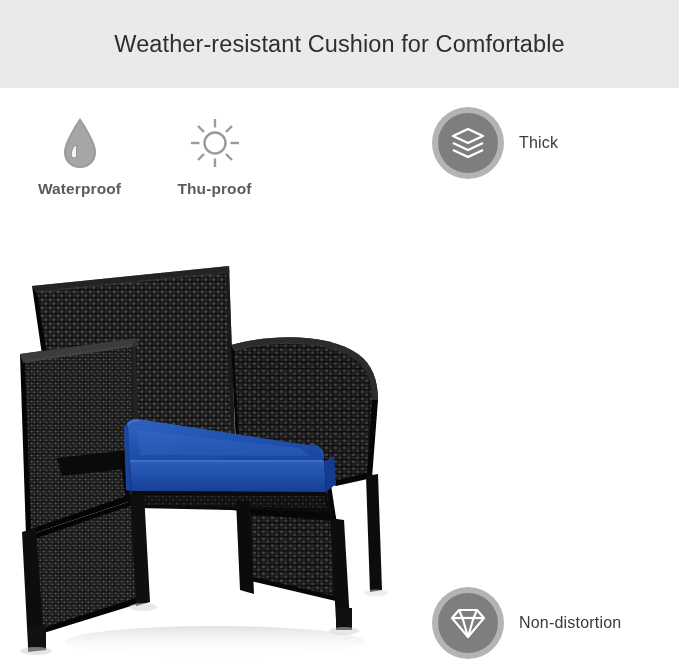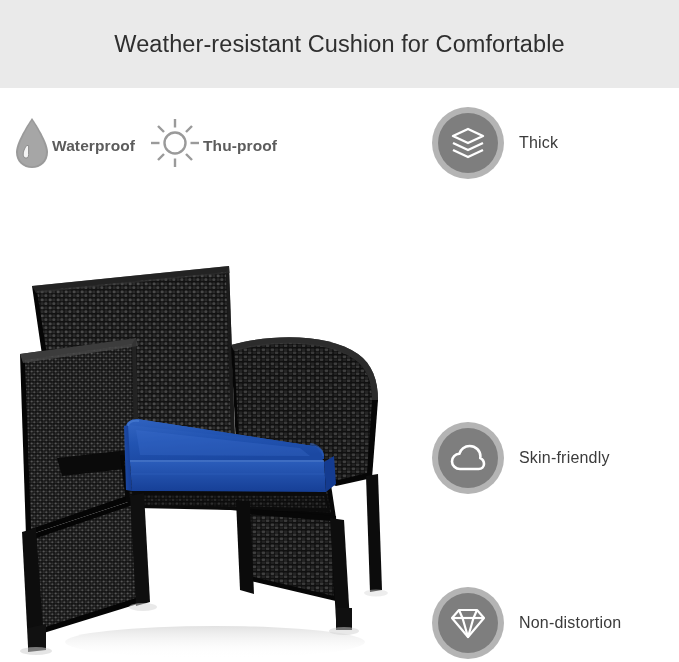--- a/index.html
+++ b/index.html
@@ -44,21 +44,21 @@
     position: absolute;
     left: 12px;
     top: 112px;
     width: 270px;
     display: flex;
     gap: 0px;
   }
   .badge {
     width: 135px;
     display: flex;
-    flex-direction: row;
+    flex-direction: column;
     align-items: center;
   }
   .badge-icon {
     height: 62px;
     display: flex;
     align-items: center;
     justify-content: center;
   }
   .badge-label {
     margin-top: 6px;
@@ -312,31 +312,20 @@
             <polygon points="19,5 34,12 19,19 4,12"></polygon>
             <polyline points="4,19 19,26 34,19"></polyline>
             <polyline points="4,26 19,33 34,26"></polyline>
           </g>
         </svg>
       </div>
       <div class="feature-label">Thick</div>
     </div>
 
 
-    <div class="feature-row r2">
-      <div class="feature-circle">
-        <svg width="38" height="38" viewBox="0 0 38 38">
-          <path d="M11,30 C6.6,30 3,26.6 3,22.4 C3,18.4 6.2,15.1 10.3,14.8
-                   C11.5,10.3 15.7,7 20.7,7 C26.6,7 31.4,11.6 31.4,17.3
-                   C31.4,17.9 31.35,18.5 31.25,19.1
-                   C33.5,20.2 35,22.4 35,25 C35,27.8 32.6,30 29.7,30 Z" fill="none" stroke="#ffffff" stroke-width="2.6" stroke-linejoin="round"></path>
-        </svg>
-      </div>
-      <div class="feature-label">Skin-friendly</div>
-    </div>
 
     <div class="feature-row r3">
       <div class="feature-circle">
         <svg width="38" height="38" viewBox="0 0 38 38">
           <g fill="none" stroke="#ffffff" stroke-width="2.2" stroke-linejoin="round">
             <polygon points="3,14 10,6 28,6 35,14 19,33"></polygon>
             <polyline points="3,14 35,14"></polyline>
             <polyline points="10,6 13.5,14 19,33 24.5,14 28,6"></polyline>
           </g>
         </svg>

